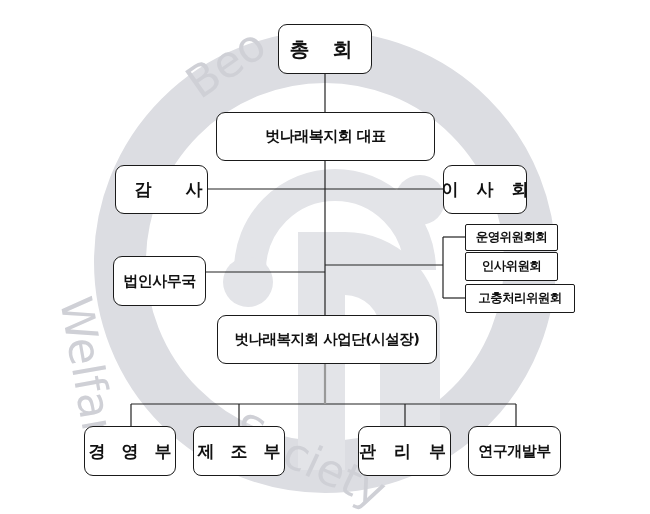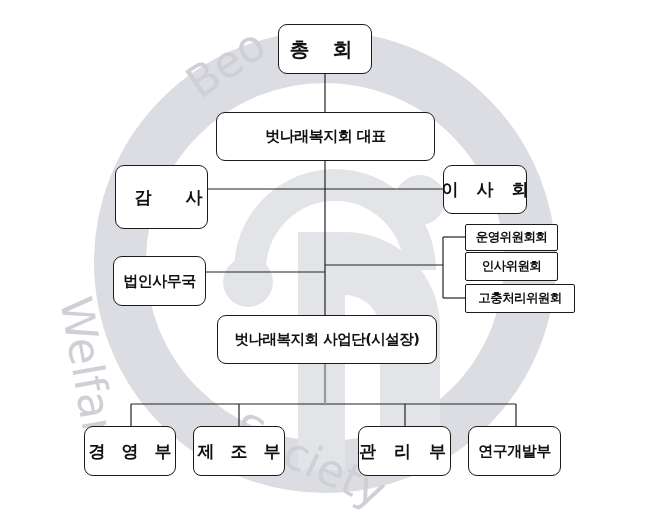--- a/index.html
+++ b/index.html
@@ -46,21 +46,21 @@
     <line x1="405" y1="404" x2="405" y2="426"></line>
     <line x1="516" y1="404" x2="516" y2="426"></line>
   </g>
   <line x1="325" y1="364" x2="325" y2="404" stroke="#999" stroke-width="2.2"></line>
 </svg>
 
 <div class="box lg spaced" style="left:278px; top:24px; width:94px; height:50px;">총 회</div>
 
 <div class="box md" style="left:216px; top:112px; width:219px; height:49px;">벗나래복지회 대표</div>
 
-<div class="box spaced-sm" style="left:115px; top:165px; width:93px; height:64px; letter-spacing:14px; padding-left:28px;">감 사</div>
+<div class="box spaced-sm" style="left:115px; top:165px; width:93px; height:49px; letter-spacing:14px; padding-left:28px;">감 사</div>
 
 <div class="box spaced-sm" style="left:443px; top:165px; width:84px; height:49px;">이 사 회</div>
 
 <div class="box sm" style="left:465px; top:224px; width:93px; height:27px;">운영위원회회</div>
 
 <div class="box sm" style="left:465px; top:252px; width:93px; height:29px;">인사위원회</div>
 
 <div class="box sm" style="left:465px; top:284px; width:110px; height:29px;">고충처리위원회</div>
 
 <div class="box md" style="left:113px; top:256px; width:93px; height:50px;">법인사무국</div>

